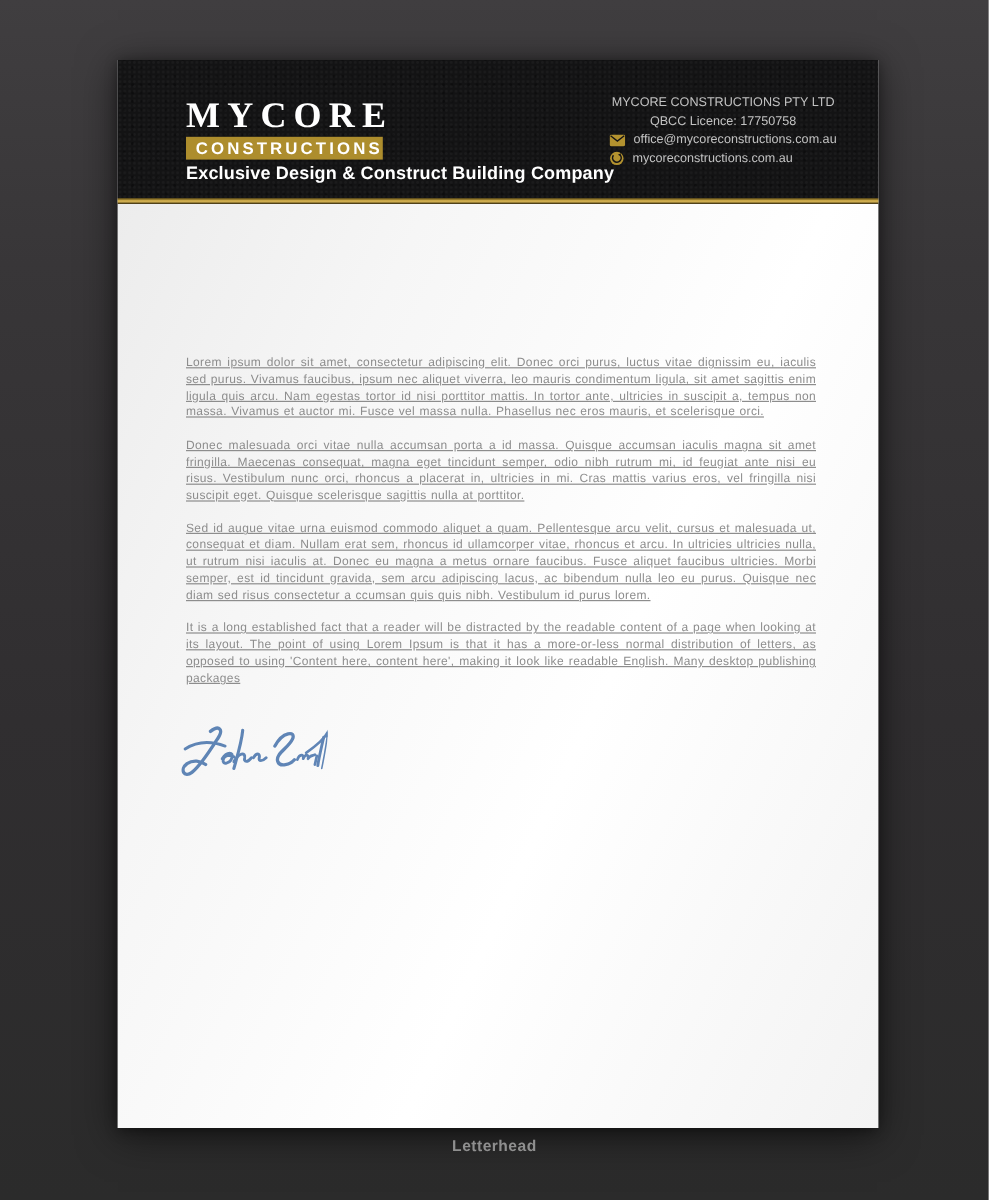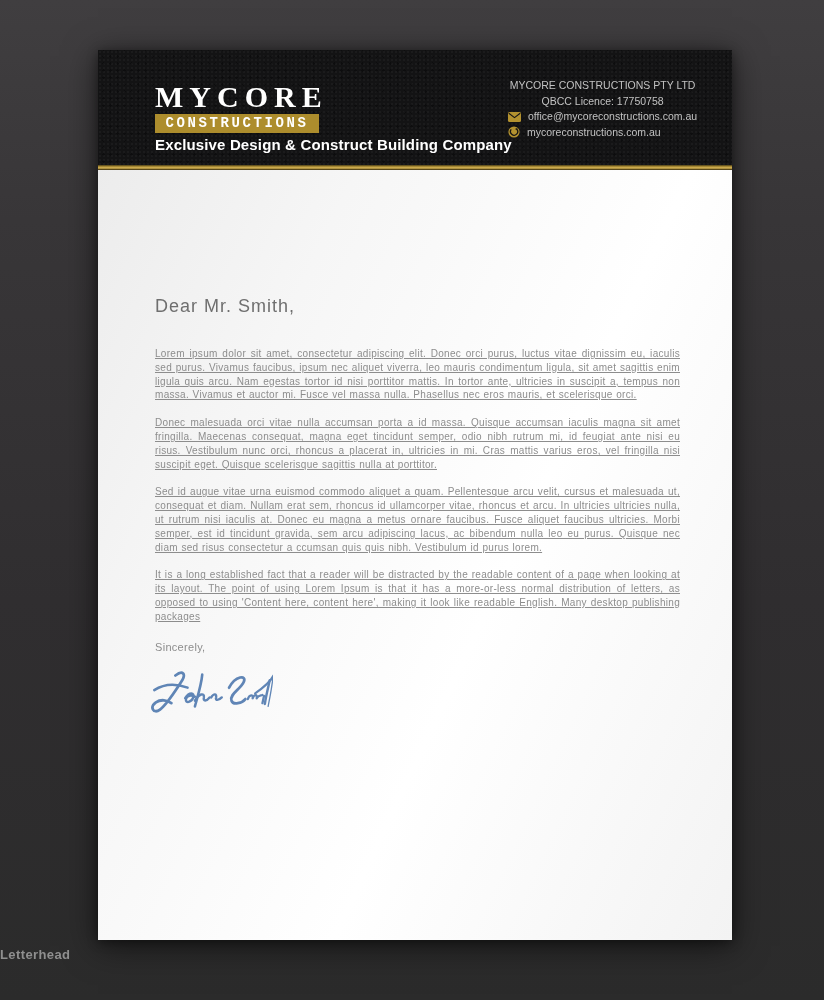--- a/index.html
+++ b/index.html
@@ -32,23 +32,23 @@
   }
   
   .logo{position:absolute;left:57px;top:32px;width:164px;text-align:center;}
   .logo-name{
     font-family:"Liberation Serif",serif;font-weight:700;
     font-size:30px;line-height:30px;color:#ffffff;
     letter-spacing:6px;margin-right:-6px;white-space:nowrap;
   }
   .logo-bar{
     margin-top:2px;background:#ad8d2d;color:#ffffff;
-    font-family:Liberation Mono, monospace;font-weight:700;
+    font-family:Liberation Sans, sans-serif;font-weight:700;
     font-size:14px;line-height:19px;letter-spacing:2.6px;
-    text-align:center;white-space:nowrap;
+    text-align:right;white-space:nowrap;
   }
   .logo-tagline{
     margin-top:3px;color:#ffffff;font-weight:700;
     font-size:15px;letter-spacing:.15px;white-space:nowrap;
   }
   
   .contact{position:absolute;left:410px;top:28px;color:#c2c2c2;font-size:10.5px;line-height:15.5px;text-align:center;}
   .contact .row{display:flex;align-items:center;gap:7px;}
   .contact .ic{flex:0 0 auto;display:inline-flex;}
   
@@ -62,21 +62,21 @@
     font-size:10px;line-height:13.8px;color:#8d8d8d;
     letter-spacing:.3px;word-spacing:.5px;
     text-align:justify;
     text-decoration:underline;
   }
   .closing{margin-top:17px;font-size:11px;color:#8d8d8d;letter-spacing:.3px;}
   .signature{margin-top:14px;margin-left:-4px;filter:blur(.55px);opacity:.88;}
   
   .caption{
     position:absolute;top:947px;left:0;width:100%;
-    text-align:left;font-weight:700;font-size:13px;
+    text-align:center;font-weight:700;font-size:13px;
     color:#8f8f8f;letter-spacing:.4px;
   }
 </style>
 </head>
 <body>
 
 <div class="stage">
 
   <div class="paper">
 
@@ -113,28 +113,26 @@
             </svg>
           </span>
           <span>mycoreconstructions.com.au</span>
         </div>
       </div>
 
     </header>
     <div class="gold-band"></div>
 
     <main class="letter-body">
-      <div class="salutation">Dear Mr. Smith,</div>
 
       <p>Lorem ipsum dolor sit amet, consectetur adipiscing elit. Donec orci purus, luctus vitae dignissim eu, iaculis sed purus. Vivamus faucibus, ipsum nec aliquet viverra, leo mauris condimentum ligula, sit amet sagittis enim ligula quis arcu. Nam egestas tortor id nisi porttitor mattis. In tortor ante, ultricies in suscipit a, tempus non massa. Vivamus et auctor mi. Fusce vel massa nulla. Phasellus nec eros mauris, et scelerisque orci.</p>
       <p>Donec malesuada orci vitae nulla accumsan porta a id massa. Quisque accumsan iaculis magna sit amet fringilla. Maecenas consequat, magna eget tincidunt semper, odio nibh rutrum mi, id feugiat ante nisi eu risus. Vestibulum nunc orci, rhoncus a placerat in, ultricies in mi. Cras mattis varius eros, vel fringilla nisi suscipit eget. Quisque scelerisque sagittis nulla at porttitor.</p>
       <p>Sed id augue vitae urna euismod commodo aliquet a quam. Pellentesque arcu velit, cursus et malesuada ut, consequat et diam. Nullam erat sem, rhoncus id ullamcorper vitae, rhoncus et arcu. In ultricies ultricies nulla, ut rutrum nisi iaculis at. Donec eu magna a metus ornare faucibus. Fusce aliquet faucibus ultricies. Morbi semper, est id tincidunt gravida, sem arcu adipiscing lacus, ac bibendum nulla leo eu purus. Quisque nec diam sed risus consectetur a ccumsan quis quis nibh. Vestibulum id purus lorem.</p>
       <p>It is a long established fact that a reader will be distracted by the readable content of a page when looking at its layout. The point of using Lorem Ipsum is that it has a more-or-less normal distribution of letters, as opposed to using 'Content here, content here', making it look like readable English. Many desktop publishing packages</p>
 
-      <div class="closing">Sincerely,</div>
 
       <svg class="signature" width="122" height="56" viewBox="0 0 150 66">
         <g fill="none" stroke-linecap="round" stroke-linejoin="round" stroke="#4b76ad">
 
           <path d="M30,9 C39,2 44,7 37,17 C29,29 20,44 11,51 C3,57 -2,48 6,42 C12,38 20,39 25,43" stroke-width="3.4"></path>
 
           <path d="M4,27 C18,18 34,20 45,24" stroke-width="3"></path>
 
           <path d="M42,37 C47,29 54,30 52,36 C50,42 42,44 43,38 C44,33 50,33 54,35" stroke-width="3"></path>
 

